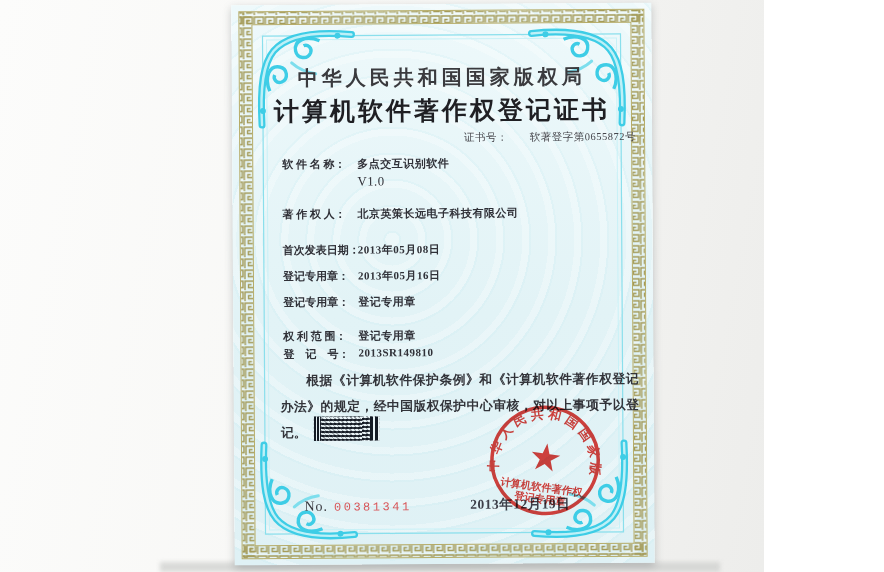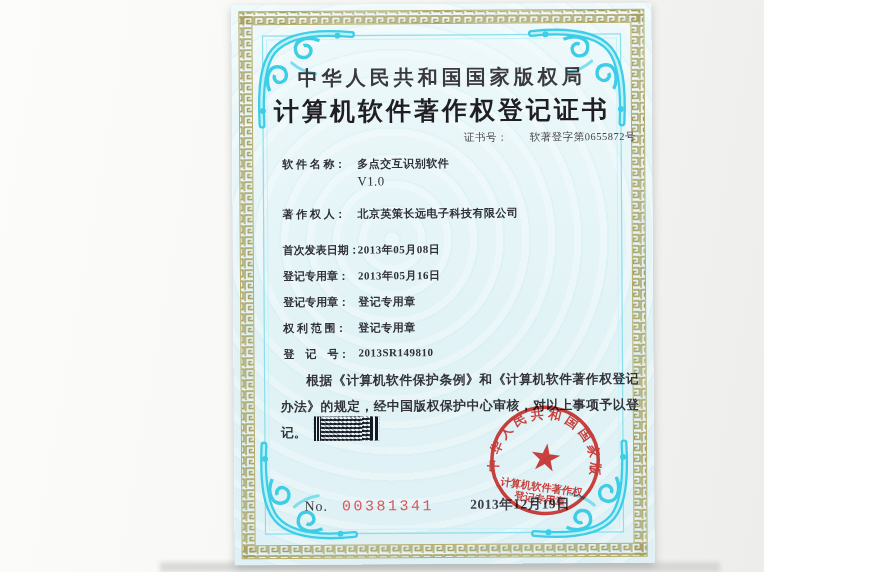--- a/index.html
+++ b/index.html
@@ -60,21 +60,21 @@
   }
   .barcode .guard { position:absolute; top:0; height:100%;
     background:repeating-linear-gradient(90deg,#141a24 0 2px,#e8f2f5 2px 3px); }
   .barcode .guard.left { left:0; width:7px; }
   .barcode .guard.right { right:0; width:10px;
     background:repeating-linear-gradient(90deg,#141a24 0 3px,#e8f2f5 3px 5px); }
 
   .serial-line { position:absolute; left:70px; top:492px; white-space:nowrap; }
   .serial-line .no-label { font-size:14px; color:#3a3a40; letter-spacing:1px; }
   .serial-line .no-value { font-family:"Liberation Mono", monospace;
-    font-size:15px; color:#d8575a; letter-spacing:2.5px; margin-left:10px; }
+    font-size:12px; color:#d8575a; letter-spacing:2.5px; margin-left:2px; }
 
   .seal-date {
     position:absolute; left:236px; top:492px; z-index:1;
     font-size:13.5px; font-weight:bold; color:#3c3e48; letter-spacing:.5px;
   }
   .seal { position:absolute; left:252px; top:398px; width:118px; height:118px;
     z-index:2; opacity:.92; mix-blend-mode:multiply; }
 </style>
 </head>
 <body>
@@ -141,21 +141,21 @@
     <div class="field-row" style="top:264px">
       <span class="flabel">登记专用章：</span>
       <span class="fvalue">2013年05月16日</span>
     </div>
 
     <div class="field-row" style="top:290px">
       <span class="flabel">登记专用章：</span>
       <span class="fvalue">登记专用章</span>
     </div>
 
-    <div class="field-row" style="top:316px">
+    <div class="field-row" style="top:324px">
       <span class="flabel">权 利 范 围：</span>
       <span class="fvalue">登记专用章</span>
     </div>
 
     <div class="field-row" style="top:342px">
       <span class="flabel">登　记　号：</span>
       <span class="fvalue">2013SR149810</span>
     </div>
 
     <div class="statement">根据《计算机软件保护条例》和《计算机软件著作权登记办法》的规定，经中国版权保护中心审核，对以上事项予以登记。</div>

